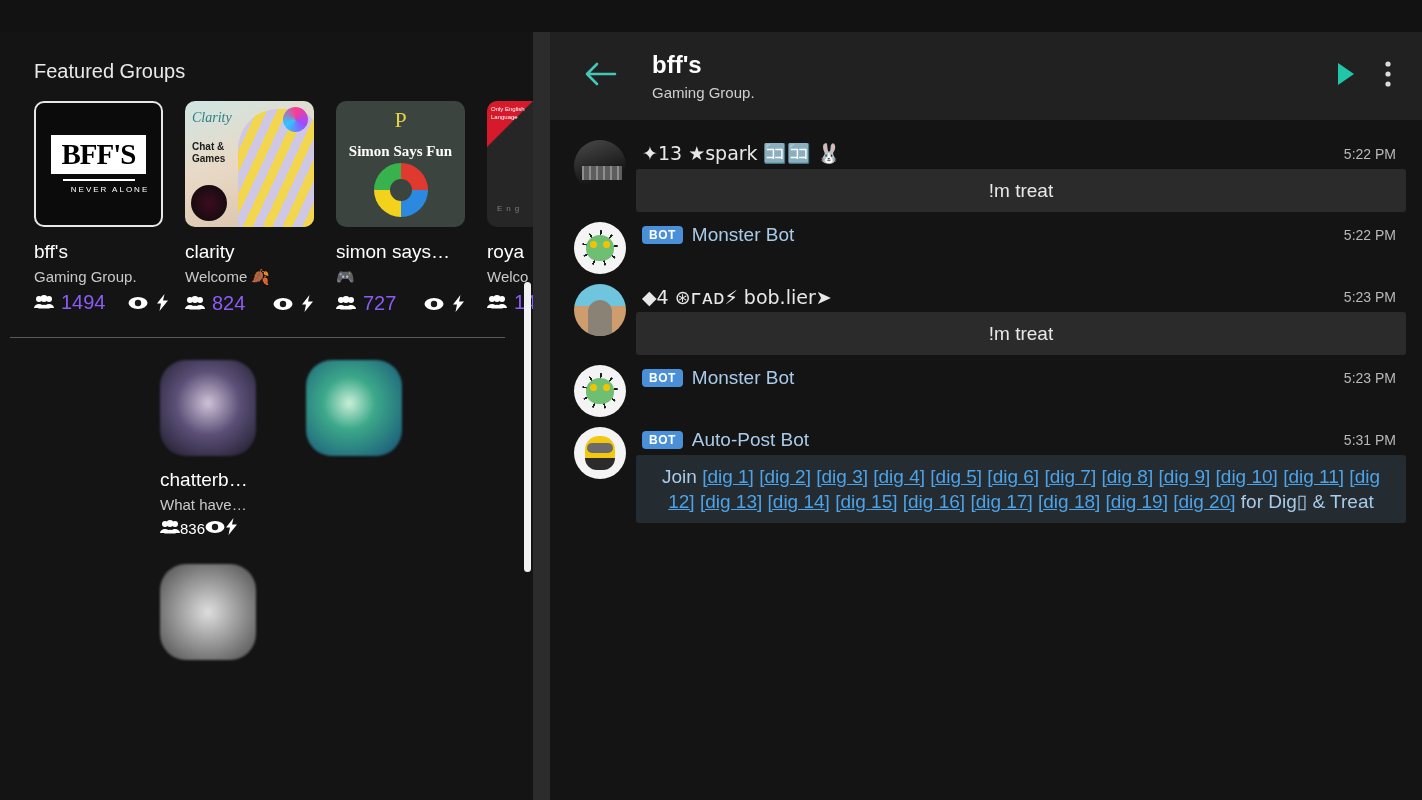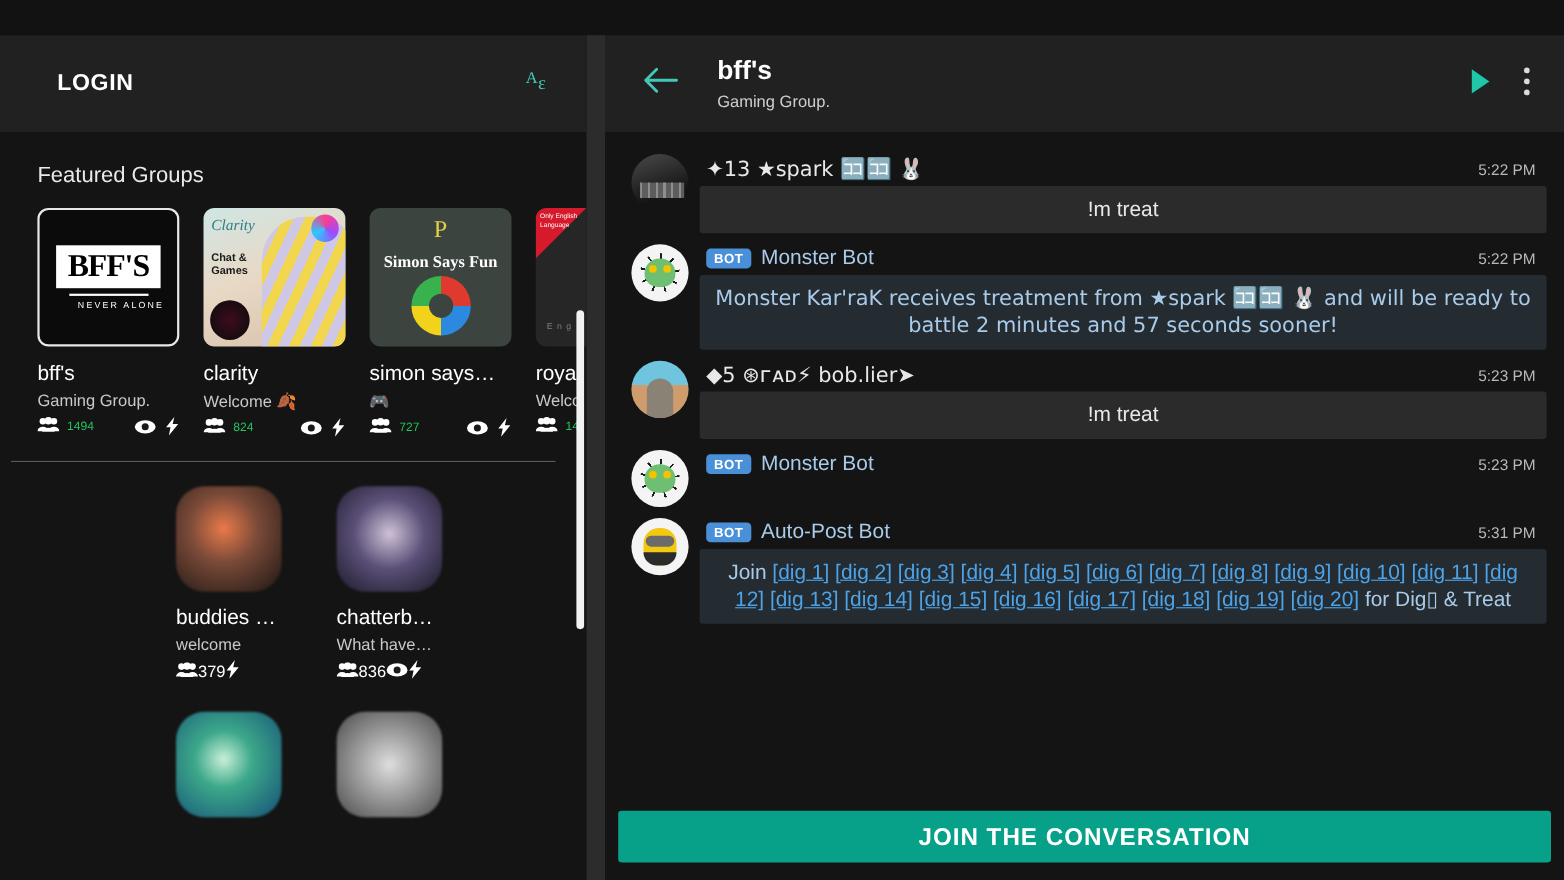--- a/index.html
+++ b/index.html
@@ -33,21 +33,21 @@
   .left-title { font-size:21px; font-weight:bold; letter-spacing:.6px; color:#fff; }
   .translate-ic { color:#45c7b8; font-size:25px; line-height:1; }
 
   .section-title { font-size:20px; color:#e9e9e9; padding:28px 12px 0 34px; font-weight:400; }
 
   .featured-row { display:flex; gap:22px; padding:18px 0 0 34px; }
   .fcard { width:129px; flex:0 0 129px; }
   .fthumb { width:129px; height:126px; border-radius:10px; overflow:hidden; position:relative; background:#2a2a2a; }
   .fname { font-size:19px; color:#fff; margin-top:14px; white-space:nowrap; overflow:hidden; }
   .fdesc { font-size:15px; color:#c9c9c9; margin-top:5px; white-space:nowrap; overflow:hidden; }
-  .fstats { display:flex; align-items:center; margin-top:6px; font-size:11px; color:#22c55e; gap:0; }
+  .fstats { display:flex; align-items:center; margin-top:6px; font-size:20px; color:#8b5cf6; gap:0; }
   .fstats .cnt { margin-left:7px; }
   .fstats .spacer { flex:1 1 auto; min-width:14px; }
   .fstats .ic { margin-left:8px; display:inline-flex; }
 
   .divider { height:1px; background:#5a5a5a; margin:22px 28px 0 10px; }
 
   .active-grid { display:flex; gap:26px; padding:22px 0 0 160px; flex-wrap:wrap; width:100%; }
   .acard { width:120px; flex:0 0 120px; }
   .athumb { width:96px; height:96px; border-radius:26px; overflow:hidden; background:#3a3a3a; margin-left:0; }
   .aname { font-size:19px; margin-top:13px; white-space:nowrap; overflow:hidden; }
@@ -147,29 +147,20 @@
 </head>
 <body>
 
 <div class="screen">
 
 
   <div class="body-wrap">
 
     <div class="left-pane">
 
-      <div class="left-header">
-        <div class="left-title">LOGIN</div>
-        <div class="translate-ic">
-          <svg width="30" height="30" viewBox="0 0 30 30">
-            <text x="1" y="16" font-family="Liberation Serif, serif" font-size="15" fill="#45c7b8">A</text>
-            <text x="12" y="22" font-family="Liberation Serif, serif" font-size="17" fill="#45c7b8">ε</text>
-          </svg>
-        </div>
-      </div>
 
       <div class="section-title">Featured Groups</div>
 
       <div class="featured-row">
 
         <div class="fcard">
           <div class="fthumb th-bffs">
             <div class="bx">BFF'S</div>
               <div class="ln"></div>
               <div class="sb">NEVER ALONE</div>
@@ -283,38 +274,20 @@
           </div>
         </div>
 
       </div>
 
       <div class="divider"></div>
 
 
       <div class="active-grid">
 
-        <div class="acard">
-          <div class="athumb th-buddies"></div>
-          <div class="aname">buddies …</div>
-          <div class="adesc">welcome</div>
-          <div class="astats">
-            <span><svg width="20" height="14" viewBox="0 0 20 14">
-                  <circle cx="5" cy="4" r="3" fill="#fff"></circle>
-                  <circle cx="15" cy="4" r="3" fill="#fff"></circle>
-                  <circle cx="10" cy="3.5" r="3.4" fill="#fff"></circle>
-                  <path d="M0 13 a5 4 0 0 1 10 0z M10 13 a5 4 0 0 1 10 0z M4.2 13.5 a6 5 0 0 1 11.6 0z" fill="#fff"></path>
-                </svg></span>
-            <span class="cnt">379</span>
-            <span class="spacer"></span>
-            <span class="ic"><svg width="13" height="17" viewBox="0 0 13 17">
-                  <path d="M8.5 0 L1 9.5 h4 L3.5 17 L12 6.5 H7 Z" fill="#fff"></path>
-                </svg></span>
-          </div>
-        </div>
 
         <div class="acard">
           <div class="athumb th-chatter"></div>
           <div class="aname">chatterb…</div>
           <div class="adesc">What have…</div>
           <div class="astats">
             <span><svg width="20" height="14" viewBox="0 0 20 14">
                   <circle cx="5" cy="4" r="3" fill="#fff"></circle>
                   <circle cx="15" cy="4" r="3" fill="#fff"></circle>
                   <circle cx="10" cy="3.5" r="3.4" fill="#fff"></circle>
@@ -388,29 +361,28 @@
           <div class="avatar av-monster">
               <div class="legs"></div>
               <div class="bug"></div>
             </div>
           <div class="mbody">
             <div class="mhead">
               <span class="bot-badge">BOT</span>
               <span class="mname bot">Monster Bot</span>
               <span class="mtime">5:22 PM</span>
             </div>
-            <div class="bubble bot emoji">Monster Kar'raK receives treatment from ★spark 🈁🈁   🐰 and will be ready to battle 2 minutes and 57 seconds sooner!</div>
           </div>
         </div>
 
         <div class="msg">
           <div class="avatar av-person"></div>
           <div class="mbody">
             <div class="mhead">
-              <span class="mname emoji">◆5 ⊛ᴦᴀᴅ⚡ bob.lier➤</span>
+              <span class="mname emoji">◆4 ⊛ᴦᴀᴅ⚡ bob.lier➤</span>
               <span class="mtime">5:23 PM</span>
             </div>
             <div class="bubble">!m treat</div>
           </div>
         </div>
 
         <div class="msg">
           <div class="avatar av-monster">
               <div class="legs"></div>
               <div class="bug"></div>
@@ -433,19 +405,16 @@
               <span class="bot-badge">BOT</span>
               <span class="mname bot">Auto-Post Bot</span>
               <span class="mtime">5:31 PM</span>
             </div>
             <div class="bubble bot" id="msg5-body">Join <span class="lnk">[dig 1]</span> <span class="lnk">[dig 2]</span> <span class="lnk">[dig 3]</span> <span class="lnk">[dig 4]</span> <span class="lnk">[dig 5]</span> <span class="lnk">[dig 6]</span> <span class="lnk">[dig 7]</span> <span class="lnk">[dig 8]</span> <span class="lnk">[dig 9]</span> <span class="lnk">[dig 10]</span> <span class="lnk">[dig 11]</span> <span class="lnk">[dig 12]</span> <span class="lnk">[dig 13]</span> <span class="lnk">[dig 14]</span> <span class="lnk">[dig 15]</span> <span class="lnk">[dig 16]</span> <span class="lnk">[dig 17]</span> <span class="lnk">[dig 18]</span> <span class="lnk">[dig 19]</span> <span class="lnk">[dig 20]</span> for Dig▯ &amp; Treat</div>
           </div>
         </div>
 
       </div>
 
-      <div class="join-wrap">
-        <button class="join-btn">JOIN THE CONVERSATION</button>
-      </div>
 
     </div>
   </div>
 </div>
 
 </body></html>

